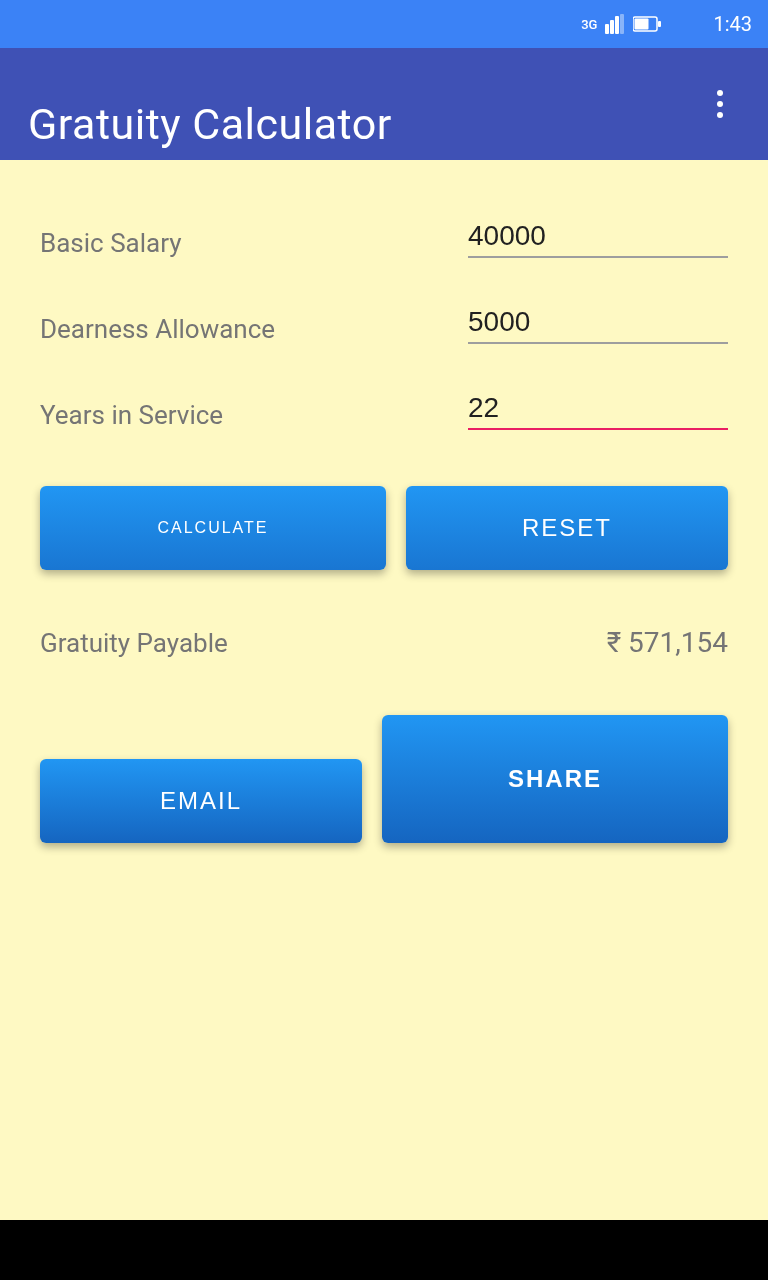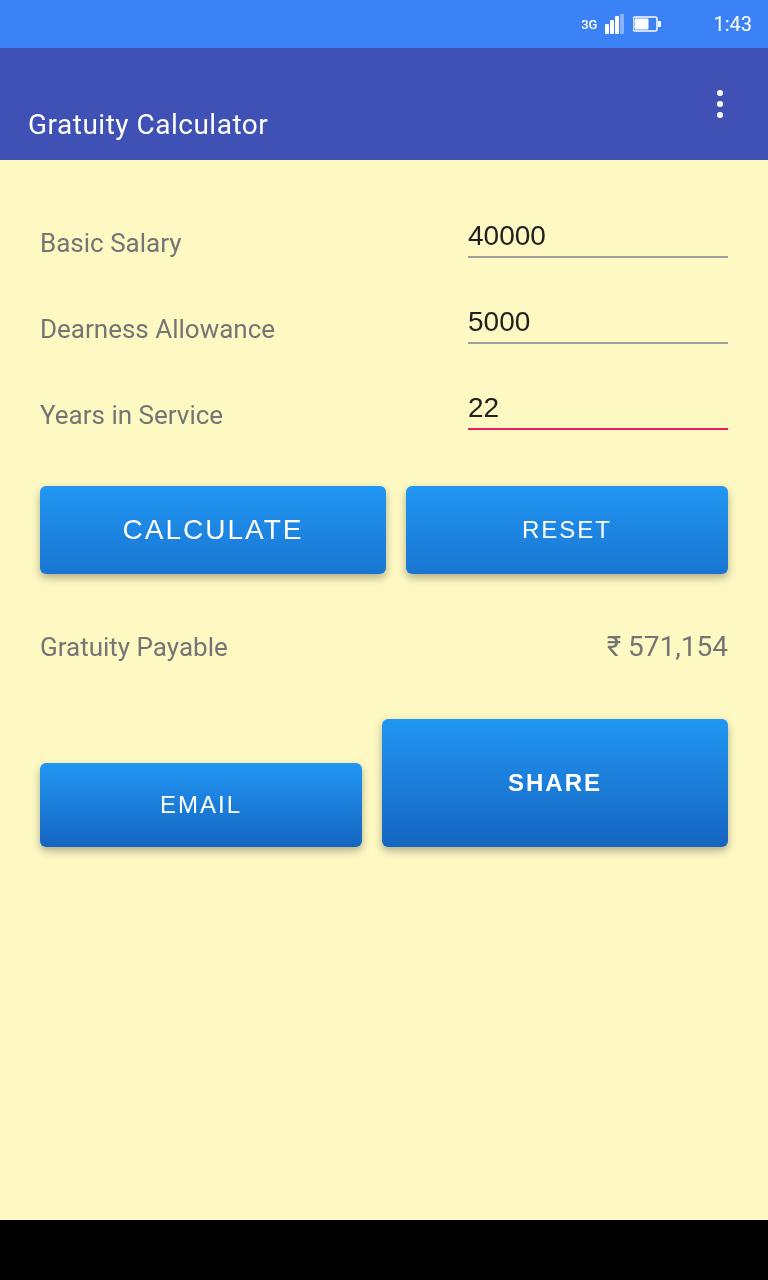--- a/index.html
+++ b/index.html
@@ -49,21 +49,21 @@
       height: 112px;
       display: flex;
       align-items: center;
       justify-content: space-between;
       padding: 0 28px;
       flex-shrink: 0;
     }
 
     .app-bar-title {
       color: #fff;
-      font-size: 28px;
+      font-size: 43px;
       font-weight: 400;
       letter-spacing: 0.5px;
       margin-top: 40px;
     }
 
     .app-bar-menu {
       color: #fff;
       font-size: 28px;
       cursor: pointer;
       display: flex;
@@ -136,21 +136,21 @@
       margin-bottom: 56px;
       margin-top: 8px;
     }
 
     .btn-calculate {
       flex: 1;
       background: linear-gradient(180deg, #2196F3 0%, #1976D2 100%);
       border: none;
       border-radius: 6px;
       color: #fff;
-      font-size: 28px;
+      font-size: 16px;
       font-weight: 500;
       letter-spacing: 2px;
       padding: 28px 20px;
       cursor: pointer;
       text-transform: uppercase;
       box-shadow: 0 4px 8px rgba(0,0,0,0.3);
     }
 
     .btn-reset {
       flex: 1;

